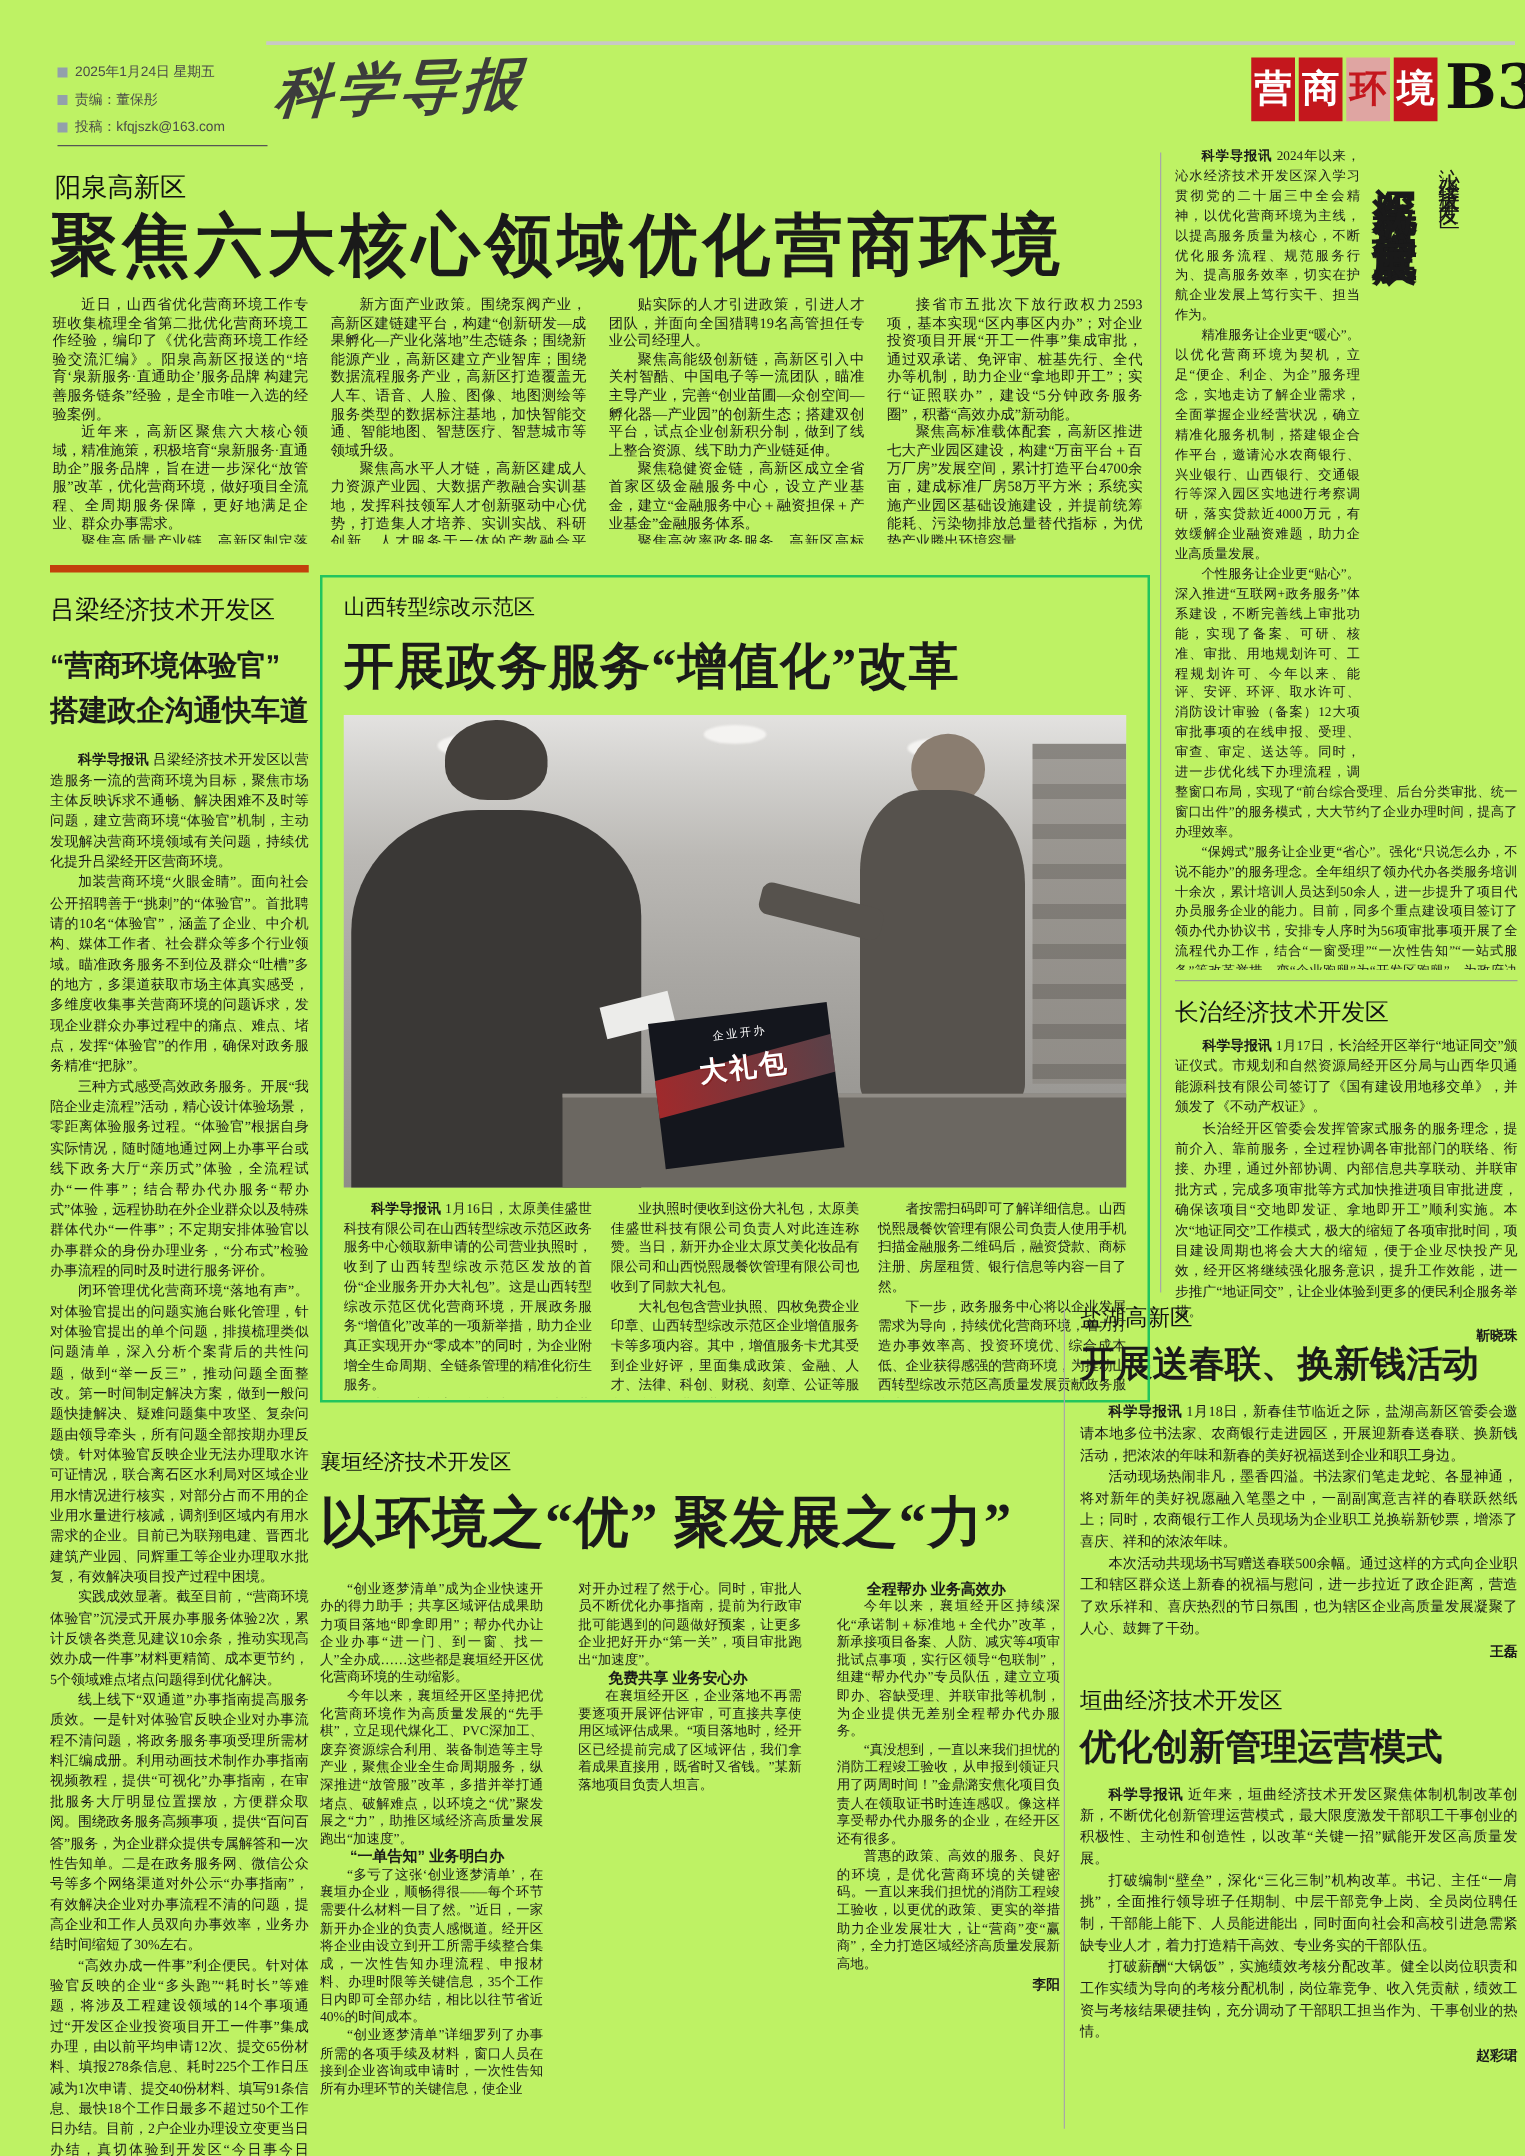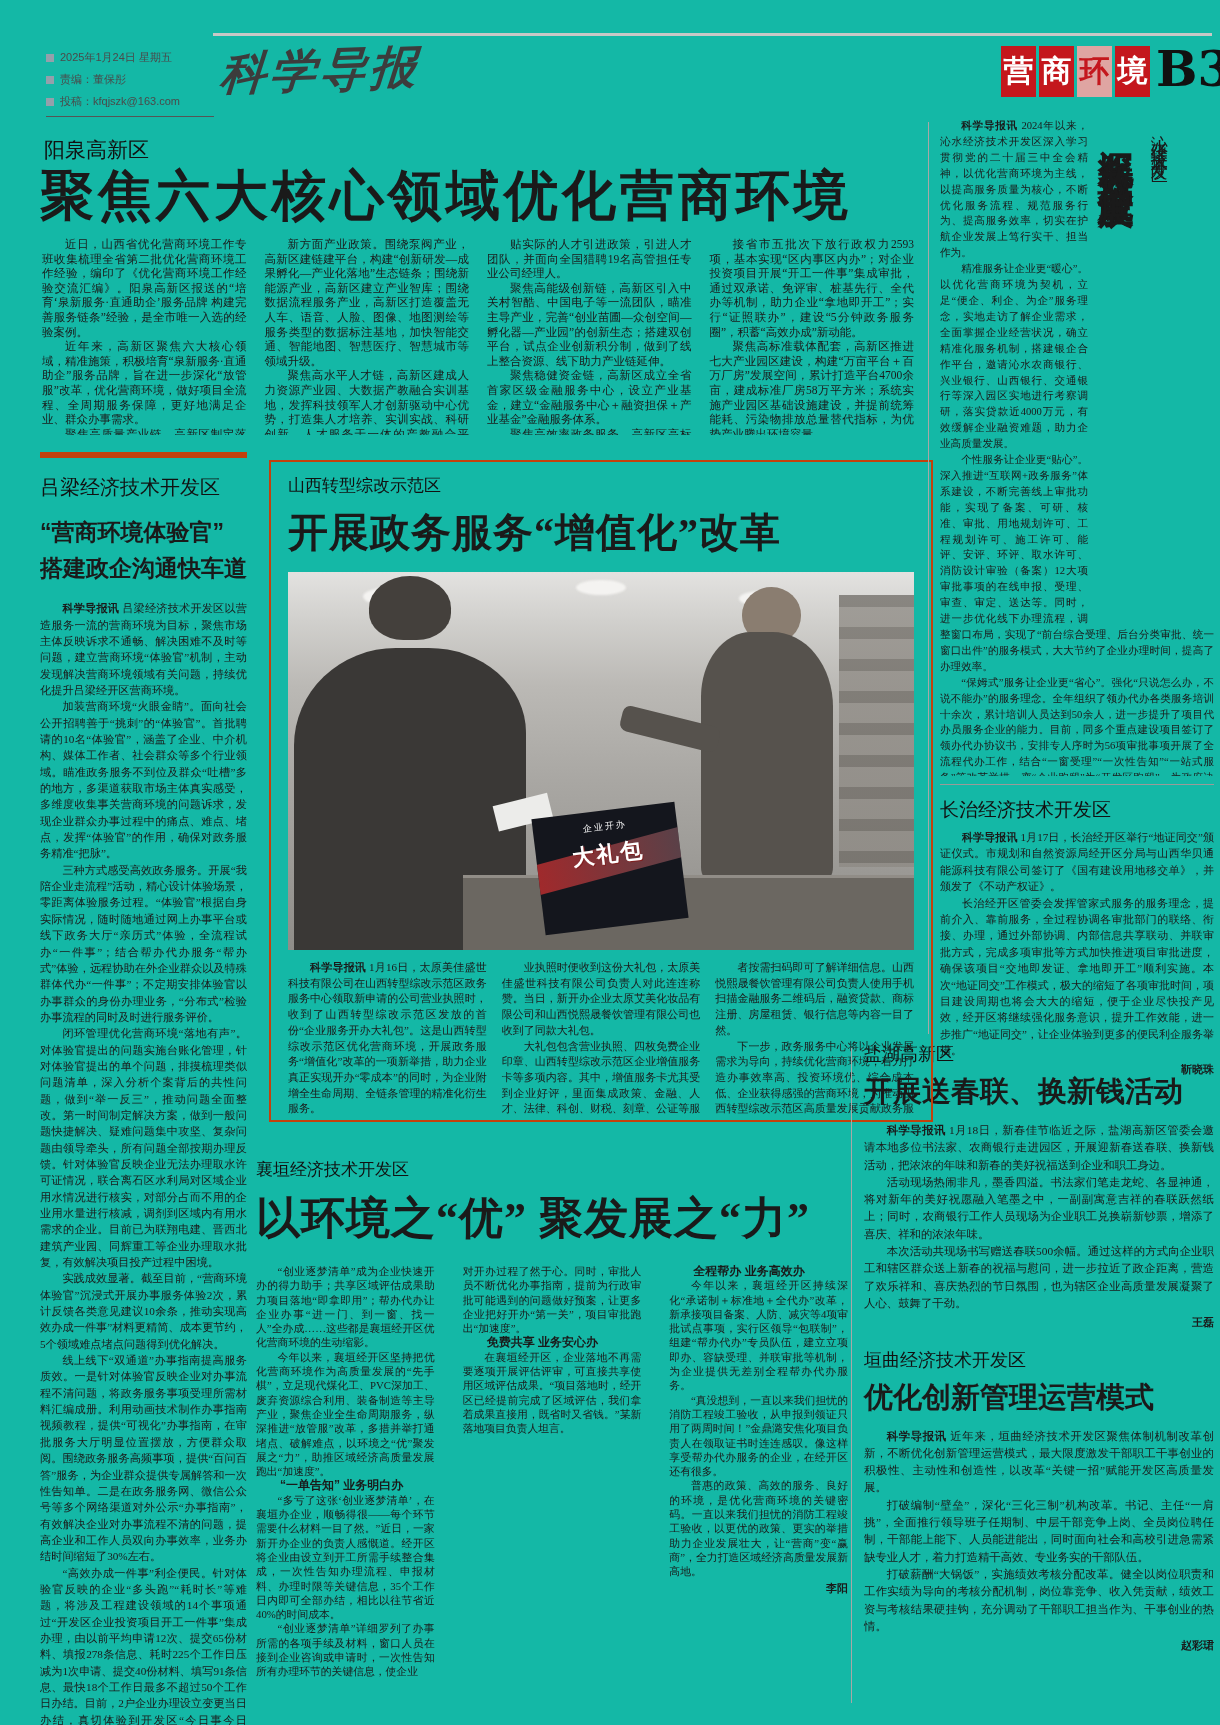--- a/index.html
+++ b/index.html
@@ -1,16 +1,16 @@
 <!DOCTYPE html>
 <html><head>
 <meta charset="utf-8">
 <style>
   html,body{margin:0;padding:0;background:#e8e8e4;}
-  #page{position:relative;width:1220px;height:1725px;background:#14b8a6;margin:0 auto;
+  #page{position:relative;width:1220px;height:1725px;background:#bef264;margin:0 auto;
         font-family:"Liberation Serif","DejaVu Serif",serif;color:#1a1a1a;overflow:hidden;}
   .sans{font-family:"Liberation Sans","DejaVu Sans",sans-serif;}
   .abs{position:absolute;}
   
   #hdr-rule{position:absolute;left:213px;top:33px;width:999px;height:3px;background:#c8c8c6;}
   #hdr-left{position:absolute;left:46px;top:50px;width:175px;font-size:11px;color:#4a4a4a;}
   #hdr-left .row{display:flex;align-items:center;margin-bottom:7px;white-space:nowrap;}
   #hdr-left .sq{width:8px;height:8px;background:#93a0ab;margin-right:6px;flex:none;}
   #hdr-left .uline{border-top:1px solid #555;margin-top:4px;width:168px;}
   #masthead{position:absolute;left:220px;top:40px;font-size:46px;font-weight:bold;font-style:italic;
@@ -49,21 +49,21 @@
   #yh-headline,#yu-headline{font-size:29px;font-weight:bold;font-family:"Liberation Sans",sans-serif;
                             white-space:nowrap;margin-bottom:10px;}
   #yh-body,#yu-body{font-size:11.4px;line-height:17.3px;}
   #yu-sec{margin-top:16px;}
   
   #ll-col{left:40px;top:452px;width:207px;height:1258px;overflow:hidden;border-top:6px solid #c2410c;padding-top:16px;}
   #ll-kicker{font-size:20px;margin-bottom:14px;}
   #ll-headline{font-size:23px;font-weight:bold;font-family:"Liberation Sans",sans-serif;line-height:1.55;margin-bottom:14px;white-space:nowrap;}
   #ll-body{font-size:11.2px;line-height:16.35px;}
   
-  #box-art{left:269px;top:460px;width:664px;height:662px;border:2px solid #c2410c;box-sizing:border-box;padding:12px 17px;}
+  #box-art{left:256px;top:460px;width:664px;height:662px;border:2px solid #22c55e;box-sizing:border-box;padding:12px 17px;}
   #zg-kicker{font-size:17px;margin-bottom:8px;}
   #zg-headline{font-size:40px;font-weight:bold;letter-spacing:1px;white-space:nowrap;margin-bottom:12px;}
   #zg-photo{position:relative;width:100%;height:378px;overflow:hidden;
             background:linear-gradient(180deg,#e3e2e0 0%,#d2d1ce 12%,#bbb9b5 30%,#a9a7a3 55%,#8f8d89 100%);}
   .ph-light{position:absolute;background:#f4f3f1;border-radius:50%;filter:blur(1px);}
   #ph-shelf{position:absolute;right:0;top:6%;width:12%;height:72%;opacity:.75;
             background:repeating-linear-gradient(180deg,#6e6a64 0 12px,#8d8983 12px 32px);}
   #ph-man-left{position:absolute;left:1%;bottom:-6%;width:37%;height:86%;background:#3a3836;
                border-radius:44% 42% 6% 6%/30% 26% 4% 4%;}
   #ph-head-left{position:absolute;left:13%;top:1%;width:13%;height:17%;background:#44403c;border-radius:50% 50% 42% 42%;}
@@ -155,21 +155,21 @@
       <div id="qs-float">
         <div id="qs-vert">
           <div id="qs-kicker">沁水经济技术开发区</div>
           <div id="qs-headline">深化服务质效  护航企业发展</div>
         </div>
       </div>
       <div class="body-text">
         <p><span class="lead-label">科学导报讯</span>&nbsp;<span>2024年以来，沁水经济技术开发区深入学习贯彻党的二十届三中全会精神，以优化营商环境为主线，以提高服务质量为核心，不断优化服务流程、规范服务行为、提高服务效率，切实在护航企业发展上笃行实干、担当作为。</span></p>
         <div class="body-text">
             <p>精准服务让企业更“暖心”。以优化营商环境为契机，立足“便企、利企、为企”服务理念，实地走访了解企业需求，全面掌握企业经营状况，确立精准化服务机制，搭建银企合作平台，邀请沁水农商银行、兴业银行、山西银行、交通银行等深入园区实地进行考察调研，落实贷款近4000万元，有效缓解企业融资难题，助力企业高质量发展。</p>
-            <p>个性服务让企业更“贴心”。深入推进“互联网+政务服务”体系建设，不断完善线上审批功能，实现了备案、可研、核准、审批、用地规划许可、工程规划许可、施工许可、能评、安评、环评、取水许可、消防设计审验（备案）12大项审批事项的在线申报、受理、审查、审定、送达等。同时，进一步优化线下办理流程，调整窗口布局，实现了“前台综合受理、后台分类审批、统一窗口出件”的服务模式，大大节约了企业办理时间，提高了办理效率。</p>
+            <p>个性服务让企业更“贴心”。深入推进“互联网+政务服务”体系建设，不断完善线上审批功能，实现了备案、可研、核准、审批、用地规划许可、工程规划许可、今年以来、能评、安评、环评、取水许可、消防设计审验（备案）12大项审批事项的在线申报、受理、审查、审定、送达等。同时，进一步优化线下办理流程，调整窗口布局，实现了“前台综合受理、后台分类审批、统一窗口出件”的服务模式，大大节约了企业办理时间，提高了办理效率。</p>
             <p>“保姆式”服务让企业更“省心”。强化“只说怎么办，不说不能办”的服务理念。全年组织了领办代办各类服务培训十余次，累计培训人员达到50余人，进一步提升了项目代办员服务企业的能力。目前，同多个重点建设项目签订了领办代办协议书，安排专人序时为56项审批事项开展了全流程代办工作，结合“一窗受理”“一次性告知”“一站式服务”等改革举措，变“企业跑腿”为“开发区跑腿”，为政府决策提供有力支撑。2024年无一起投诉事件，企业及群众对政务服务满意度达到100%，实现深化服务质效，进一步护航企业发展。</p>
           </div>
 
       </div>
     </div>
     <div id="rail-div"></div>
     <div>
       <div class="kicker" id="cz-kicker">长治经济技术开发区</div>
       <div id="cz-body" class="body-text">
         <p><span class="lead-label">科学导报讯</span>&nbsp;<span>1月17日，长治经开区举行“地证同交”颁证仪式。市规划和自然资源局经开区分局与山西华贝通能源科技有限公司签订了《国有建设用地移交单》，并颁发了《不动产权证》。</span></p>

